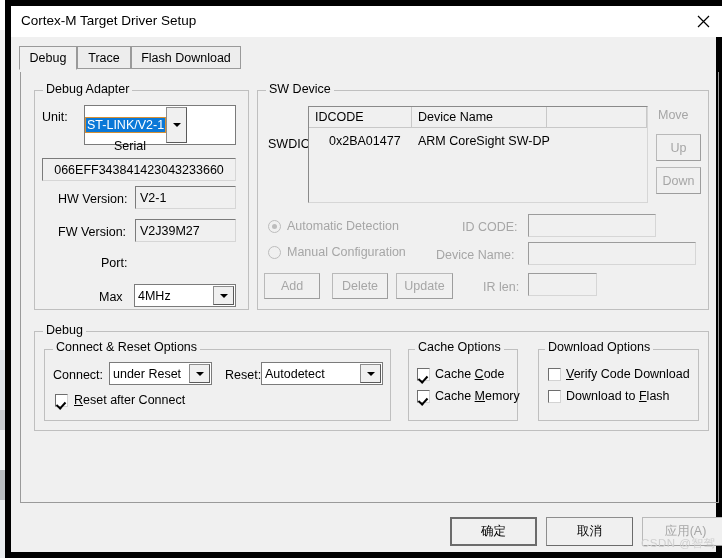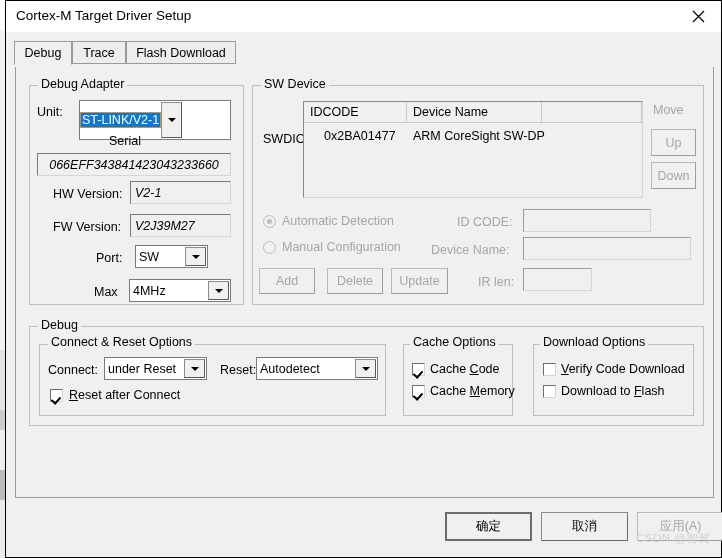--- a/index.html
+++ b/index.html
@@ -10,21 +10,21 @@
     font-size:12.5px;color:#000;
     -webkit-font-smoothing:antialiased;
   }
   
   #bg-sliver{position:absolute;left:0;top:0;width:5px;height:558px;
     background:linear-gradient(180deg,#ffffff 0px,#ffffff 30px,#f2f2f2 30px,#f2f2f2 350px,
       #dfe3e8 350px,#dfe3e8 410px,#c9ccd0 410px,#c9ccd0 430px,#eceff1 430px,#eceff1 470px,
       #b8bcc0 470px,#b8bcc0 500px,#e9ecee 500px,#e9ecee 558px);}
 
   #dialog{position:absolute;left:5px;top:0;width:717px;height:558px;
-    background:#f0f0f0;border:1px solid #000000;box-sizing:border-box;}
+    background:#f0f0f0;border:6px solid #000000;box-sizing:border-box;}
 
   
   #titlebar{position:absolute;left:0;top:0;width:715px;height:31px;background:#ffffff;}
   #title-text{position:absolute;left:10px;top:7px;font-size:13.5px;color:#000;white-space:nowrap;}
   #close-btn{position:absolute;right:0;top:0;width:46px;height:30px;
     display:flex;align-items:center;justify-content:center;cursor:default;}
   #close-btn svg{display:block;}
 
   
   #tabstrip{position:absolute;left:8px;top:40px;width:700px;height:24px;}
@@ -40,21 +40,21 @@
 
   .lbl{position:absolute;font-size:12.5px;color:#000;white-space:nowrap;}
   .lbl.dis{color:#a6a6a6;}
   .lbl u{text-decoration:underline;}
 
   
   .field{position:absolute;box-sizing:border-box;background:#f0f0f0;
     border-top:1px solid #7b7b7b;border-left:1px solid #7b7b7b;
     border-right:1px solid #d6d6d6;border-bottom:1px solid #d6d6d6;
     font-size:12.5px;color:#000;display:flex;align-items:center;padding-left:4px;
-    white-space:nowrap;overflow:hidden;font-style:italic;}
+    white-space:nowrap;overflow:hidden;}
   .field.center{justify-content:center;padding-left:0;}
   .field.dis{color:#a6a6a6;border-top-color:#9c9c9c;border-left-color:#9c9c9c;}
 
   
   .combo{position:absolute;box-sizing:border-box;background:#ffffff;
     border:1px solid #7b7b7b;display:flex;align-items:center;}
   .combo .ctext{flex:1;padding-left:3px;font-size:12.5px;white-space:nowrap;overflow:hidden;}
   .combo .ctext.sel{background:#0a78d7;color:#ffffff;outline:1px solid #d69034;
      display:inline-block;width:auto;flex:0 0 auto;margin-left:1px;padding:0 1px;}
   .combo .cbtn{width:19px;align-self:stretch;margin:1px;background:#f0f0f0;
@@ -140,26 +140,20 @@
   <div class="lbl" style="left:103px;top:133px;">Serial</div>
   <div class="field center" style="left:31px;top:152px;width:194px;height:23px;">066EFF343841423043233660</div>
 
   <div class="lbl" style="left:47px;top:186px;">HW Version:</div>
   <div class="field" style="left:124px;top:180px;width:101px;height:23px;">V2-1</div>
 
   <div class="lbl" style="left:47px;top:219px;">FW Version:</div>
   <div class="field" style="left:124px;top:213px;width:101px;height:23px;">V2J39M27</div>
 
   <div class="lbl" style="left:90px;top:250px;">Port:</div>
-  <div class="combo" style="left:129px;top:244px;width:73px;height:23px;">
-    <div class="ctext">SW</div>
-    <div class="cbtn">
-        <span class="arrow"></span>
-      </div>
-  </div>
 
   <div class="lbl" style="left:88px;top:284px;">Max</div>
   <div class="combo" style="left:123px;top:278px;width:102px;height:23px;">
     <div class="ctext">4MHz</div>
     <div class="cbtn">
         <span class="arrow"></span>
       </div>
   </div>
 
   <div class="gbox" style="left:246px;top:84px;width:452px;height:220px;"></div>

